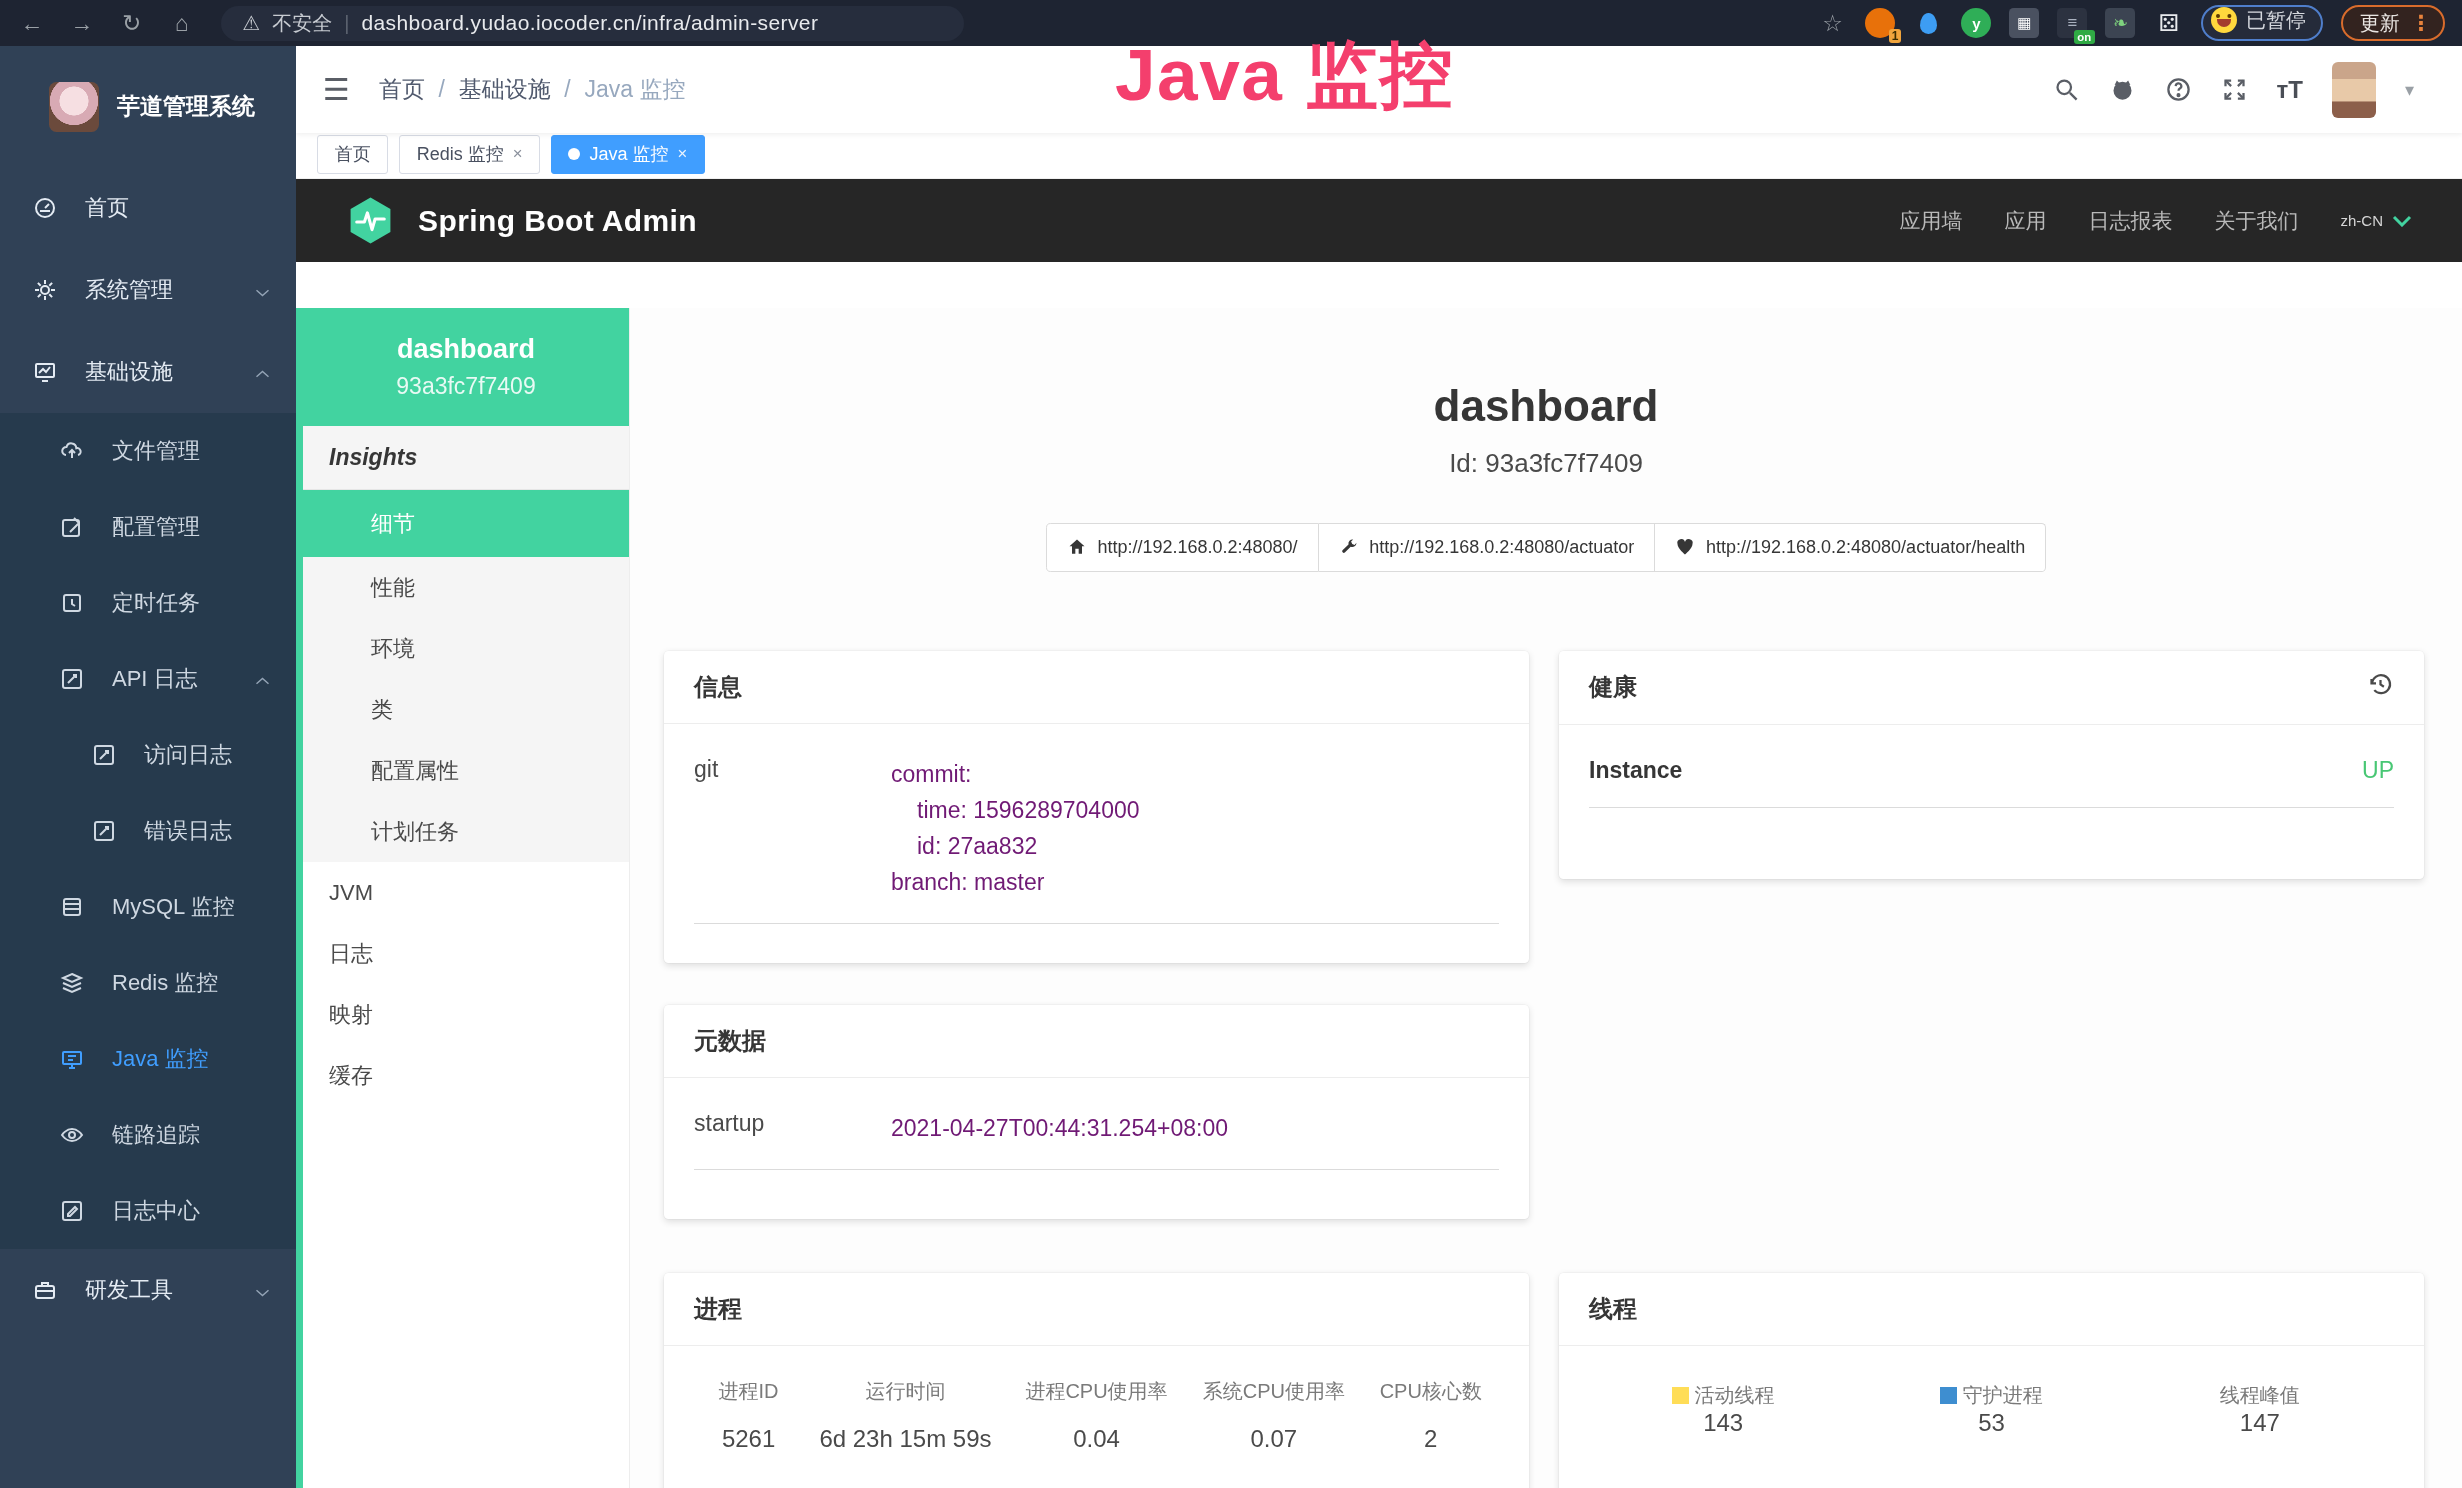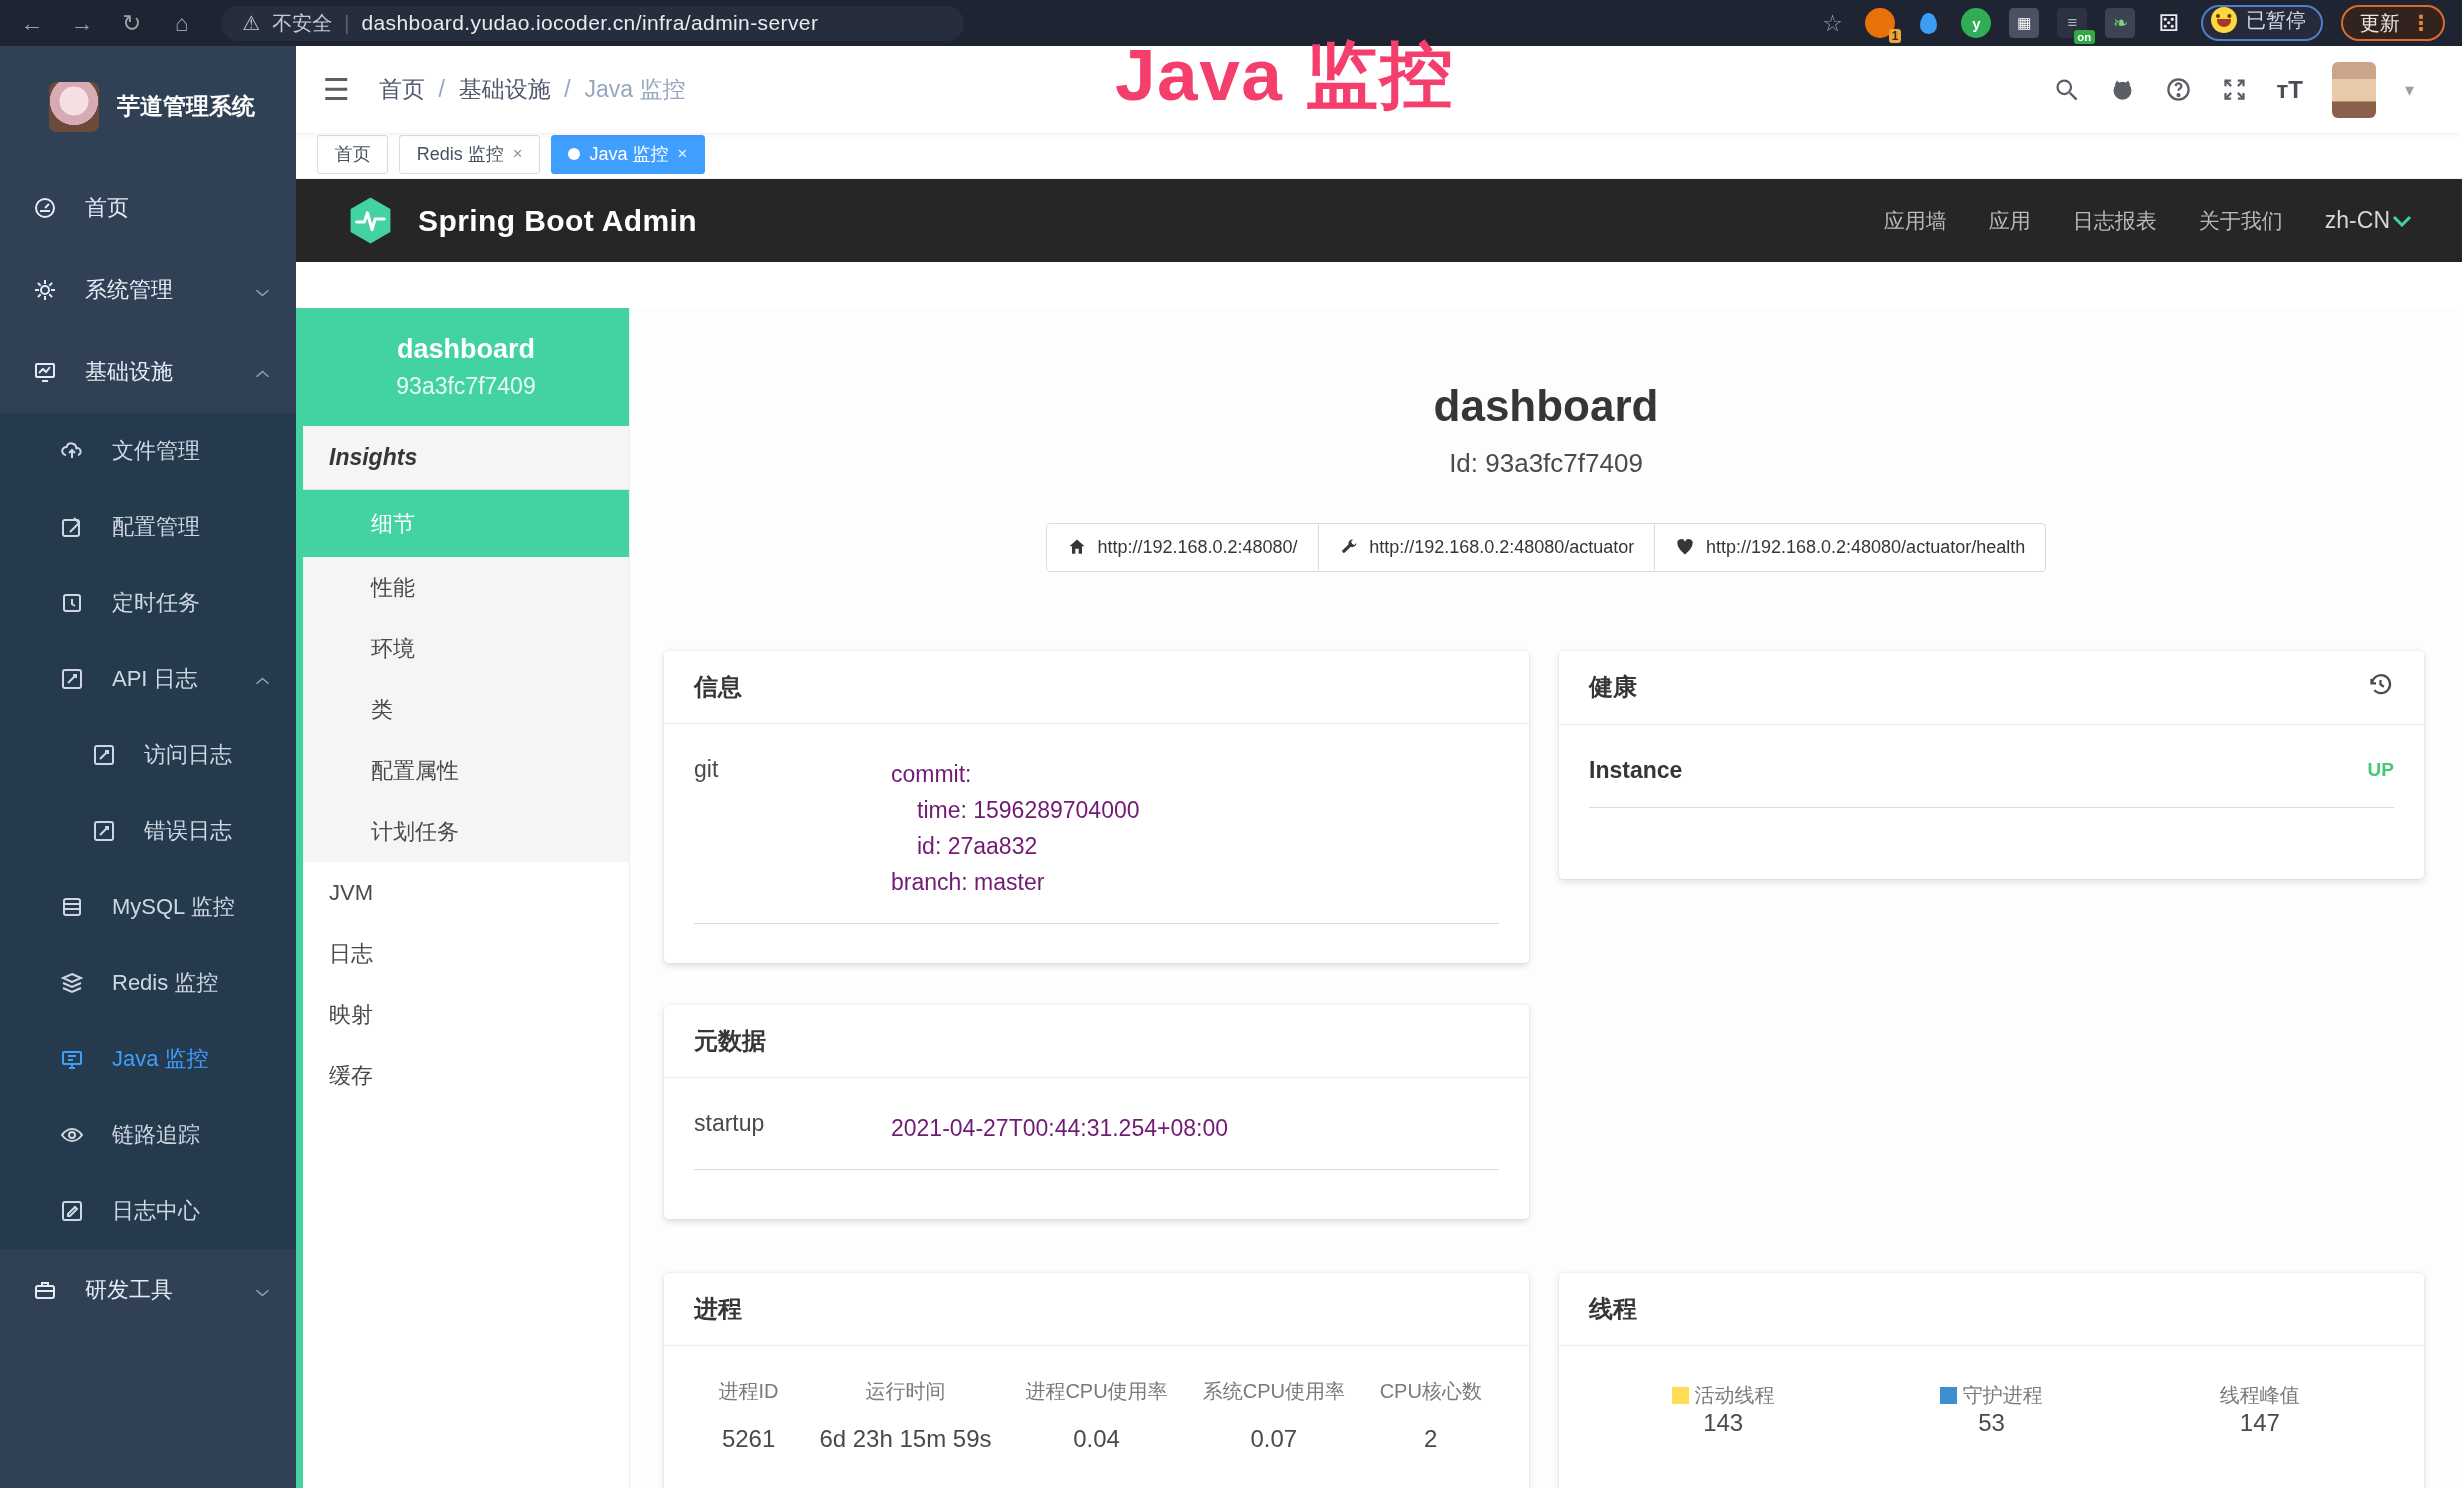--- a/index.html
+++ b/index.html
@@ -86,21 +86,21 @@
   .tag .x { font-size:16.7px; color:#8a909c; }
   .tag.active { background:#409eff; border-color:#409eff; color:#fff; }
   .tag.active .x { color:#eaf4ff; }
   .tag .dot { width:12px; height:12px; border-radius:50%; background:#fff; }
 
   .sba-header { height:83px; background:#262626; display:flex; align-items:center; padding:0 50px; gap:23px; }
   .sba-logo { width:49px; height:49px; }
   .sba-title { color:#fff; font-size:30px; font-weight:700; letter-spacing:0.4px; }
   .sba-nav { margin-left:auto; display:flex; align-items:center; gap:42px; }
   .sba-link { color:#b9b9b9; font-size:21px; }
-  .sba-locale { color:#d6d6d6; font-size:23px; display:flex; align-items:center; gap:2px;text-align:center; }
+  .sba-locale { color:#d6d6d6; font-size:15px; display:flex; align-items:center; gap:9px;text-align:center; }
   .sba-locale svg { width:20px; height:12px; }
 
   
   .content { position:absolute; left:0; top:262px; right:0; bottom:0; display:flex; }
   .sub-sidebar { width:334px; flex:0 0 auto; background:#fff; border-left:7.6px solid #42d3a0;
     border-right:1.5px solid #ededed; }
   .inst-head { height:118px; background:#42d3a0; color:#fff; display:flex; flex-direction:column;
     align-items:center; justify-content:center; gap:7.6px; }
   .inst-name { font-size:27px; font-weight:700; }
   .inst-id { font-size:23px; color:rgba(255,255,255,0.88); }
@@ -129,21 +129,21 @@
     display:flex; align-items:center; }
   .card-h .h-ico { margin-left:auto; color:#4a4a4a; }
   .card-h .h-ico svg { width:27px; height:27px; }
   .card-b { padding:32px 30px 38px 30px; }
   .kv-row { display:flex; padding-bottom:23px; border-bottom:1.5px solid #dbdbdb; }
   .kv-label { width:197px; flex:0 0 auto; font-size:23px; color:#4a4a4a; }
   .kv-value { font-size:23px; color:#701a75; line-height:36px; }
   .kv-value .ind { padding-left:26px; }
   .health-row { display:flex; align-items:center; padding-bottom:23px; border-bottom:1.5px solid #dbdbdb; }
   .health-name { font-size:23px; font-weight:700; color:#363636; }
-  .health-status { margin-left:auto; font-size:19px; font-weight:700; color:#48c774; }
+  .health-status { margin-left:auto; font-size:23px; font-weight:400; color:#48c774; }
 
   .proc-grid { display:grid; grid-template-columns:0.8fr 1.5fr 1.3fr 1.3fr 1fr; row-gap:20px; text-align:center; }
   .proc-head { font-size:20px; color:#7a7a7a; }
   .proc-val { font-size:24px; color:#4a4a4a; }
 
   .thread-legend { display:grid; grid-template-columns:1fr 1fr 1fr; text-align:center; margin-top:4.6px; }
   .tl-head { font-size:20px; color:#7a7a7a; display:flex; align-items:center; justify-content:center; gap:6px; }
   .sq { width:16.7px; height:16.7px; display:inline-block; }
   .sq-yellow { background:#ffdd57; }
   .sq-blue { background:#3e8ed0; }

